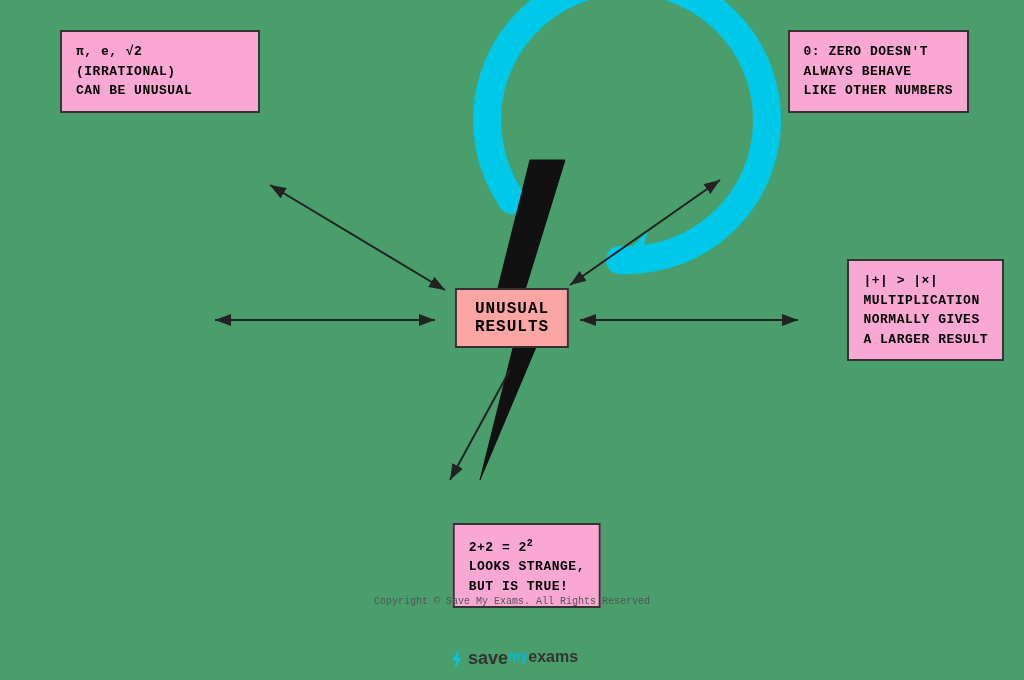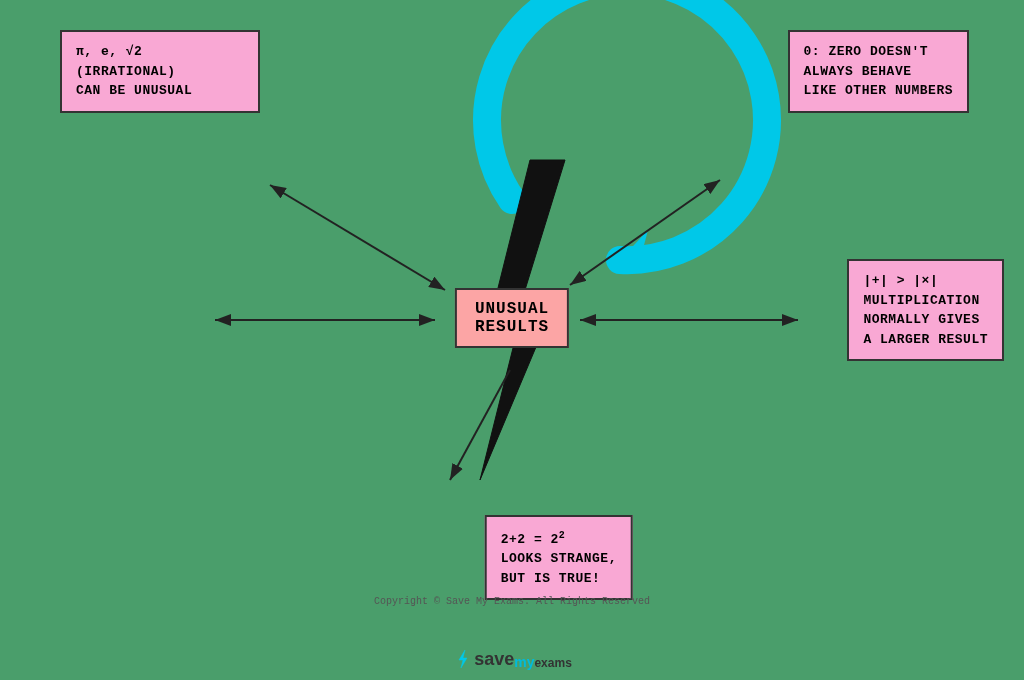--- a/index.html
+++ b/index.html
@@ -70,24 +70,23 @@
 
     .box-middle-right {
       right: 20px;
       top: 50%;
       transform: translateY(-50%) translateY(-30px);
       max-width: 210px;
     }
 
     .box-bottom {
       left: 50%;
-      bottom: 80px;
+      bottom: 72px;
       transform: translateX(-40%);
       max-width: 220px;
-      margin-left: 32px;
     }
 
     
     .arrows-svg {
       position: absolute;
       left: 0;
       top: 0;
       width: 1024px;
       height: 680px;
       pointer-events: none;
@@ -104,42 +103,42 @@
     }
 
     .copyright-text {
       font-size: 10px;
       color: #555;
       margin-bottom: 4px;
     }
 
     .brand-logo {
       display: flex;
-      align-items: flex-end;
+      align-items: flex-start;
       justify-content: center;
       gap: 0;
       margin-top: 41px;
     }
 
     .brand-save {
       font-size: 18px;
       font-weight: bold;
       color: #333;
       font-family: Arial, sans-serif;
     }
 
     .brand-my {
       font-size: 14px;
       font-weight: bold;
       color: #00bbdd;
       font-family: Arial, sans-serif;
     }
 
     .brand-exams {
-      font-size: 12px;
+      font-size: 16px;
       font-weight: bold;
       color: #333;
       font-family: Arial, sans-serif;
     }
 
     sup {
       font-size: 10px;
     }
   </style>
 </head>

